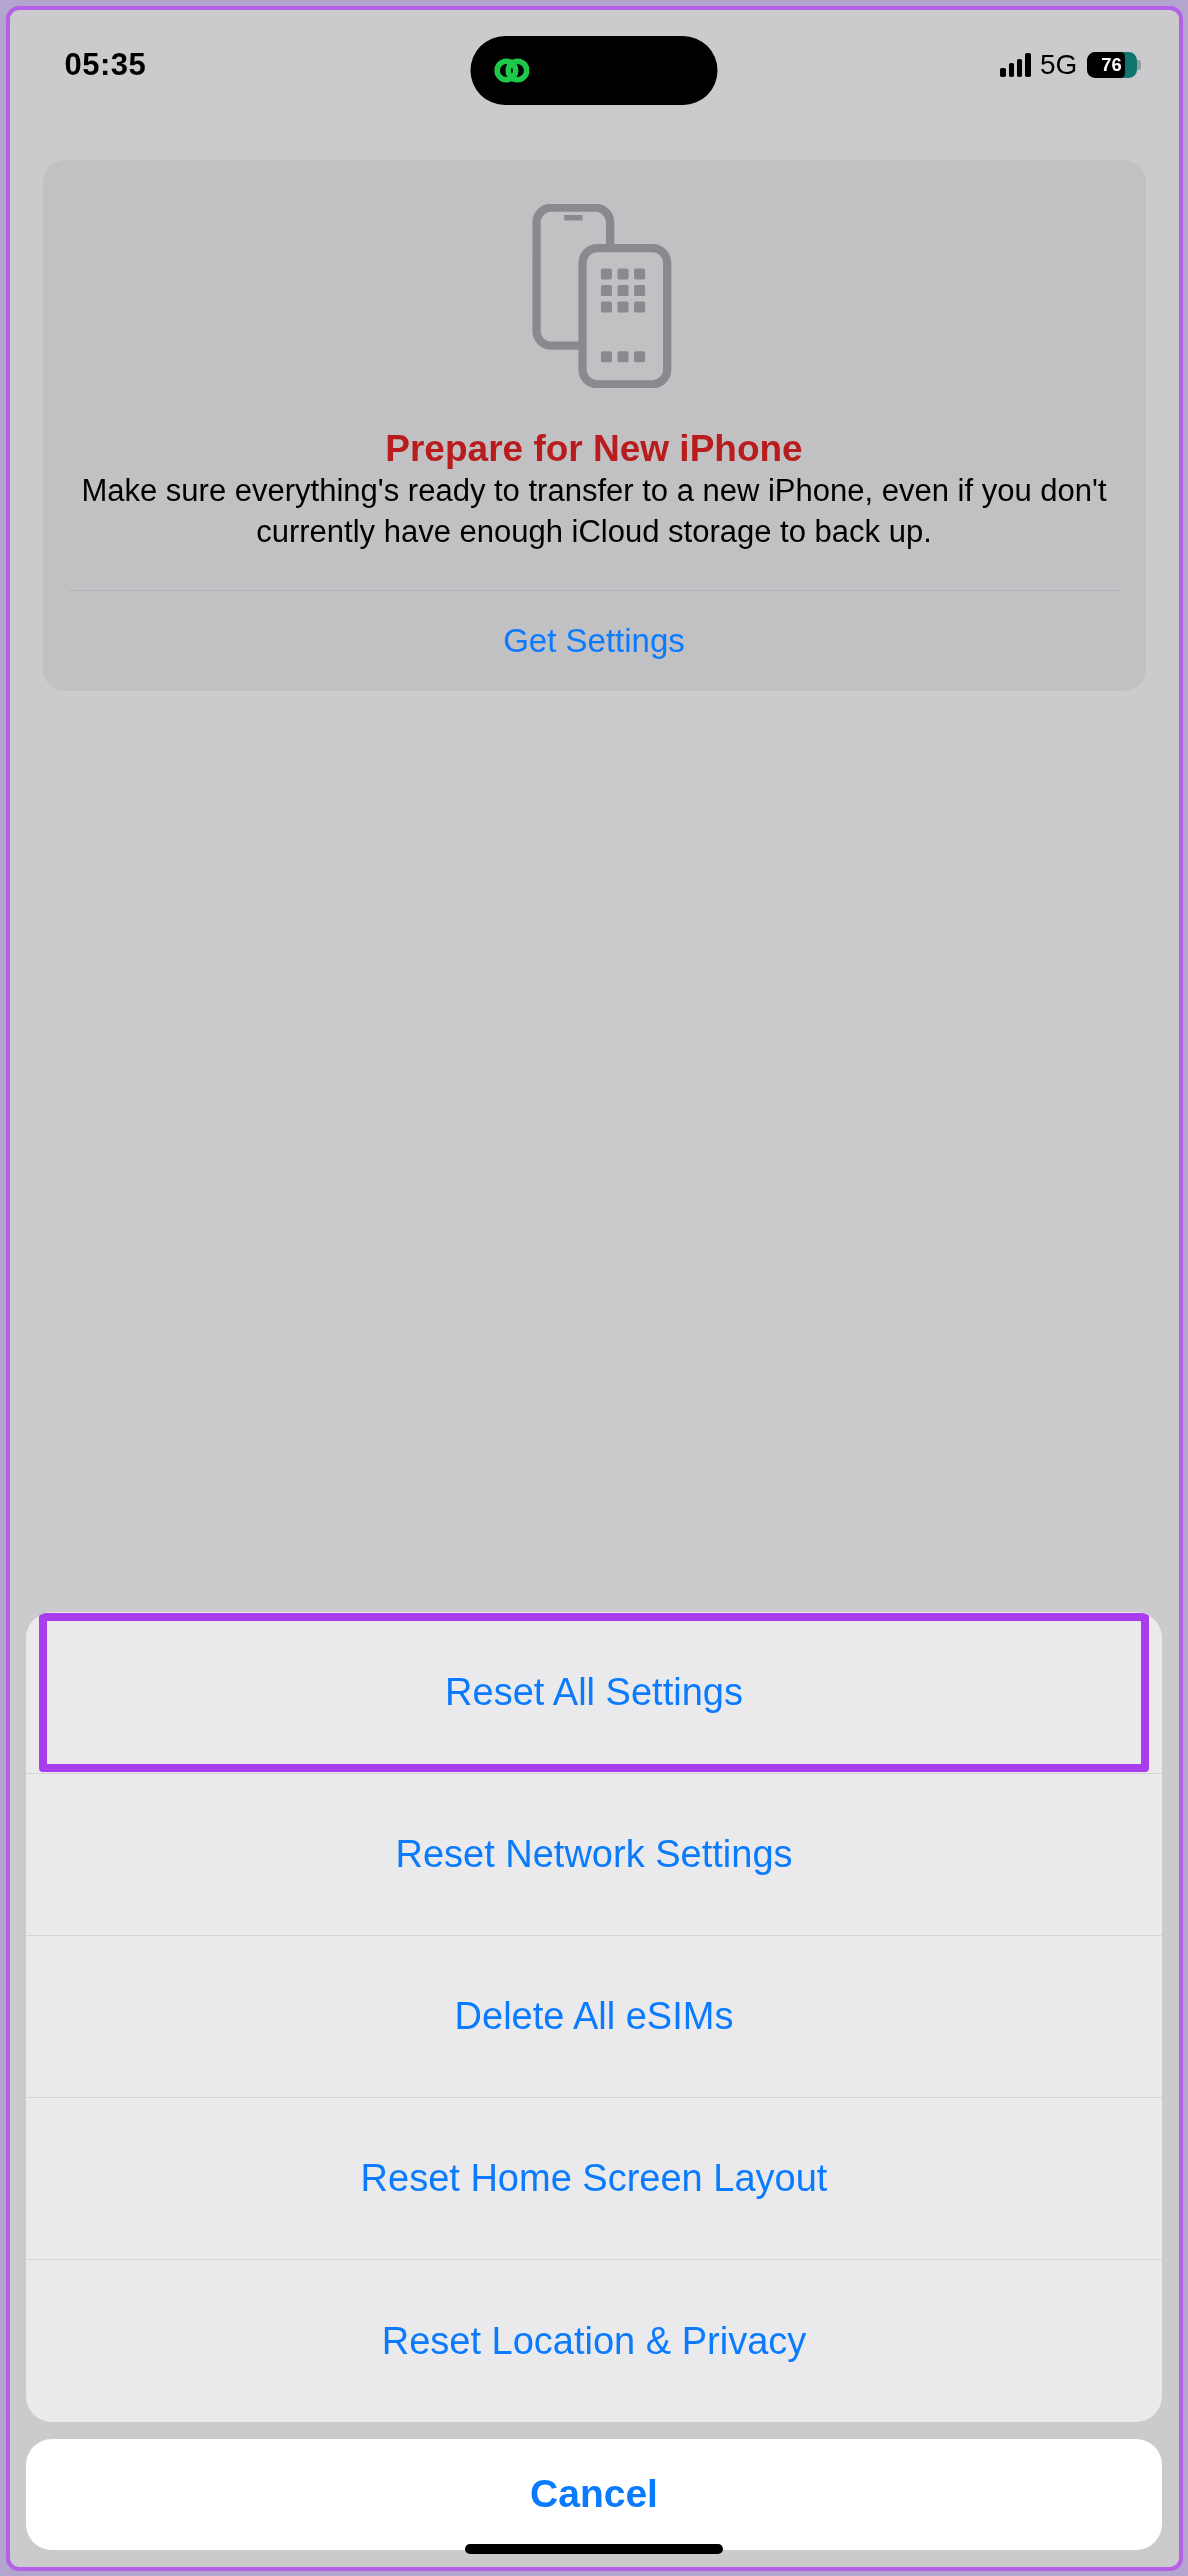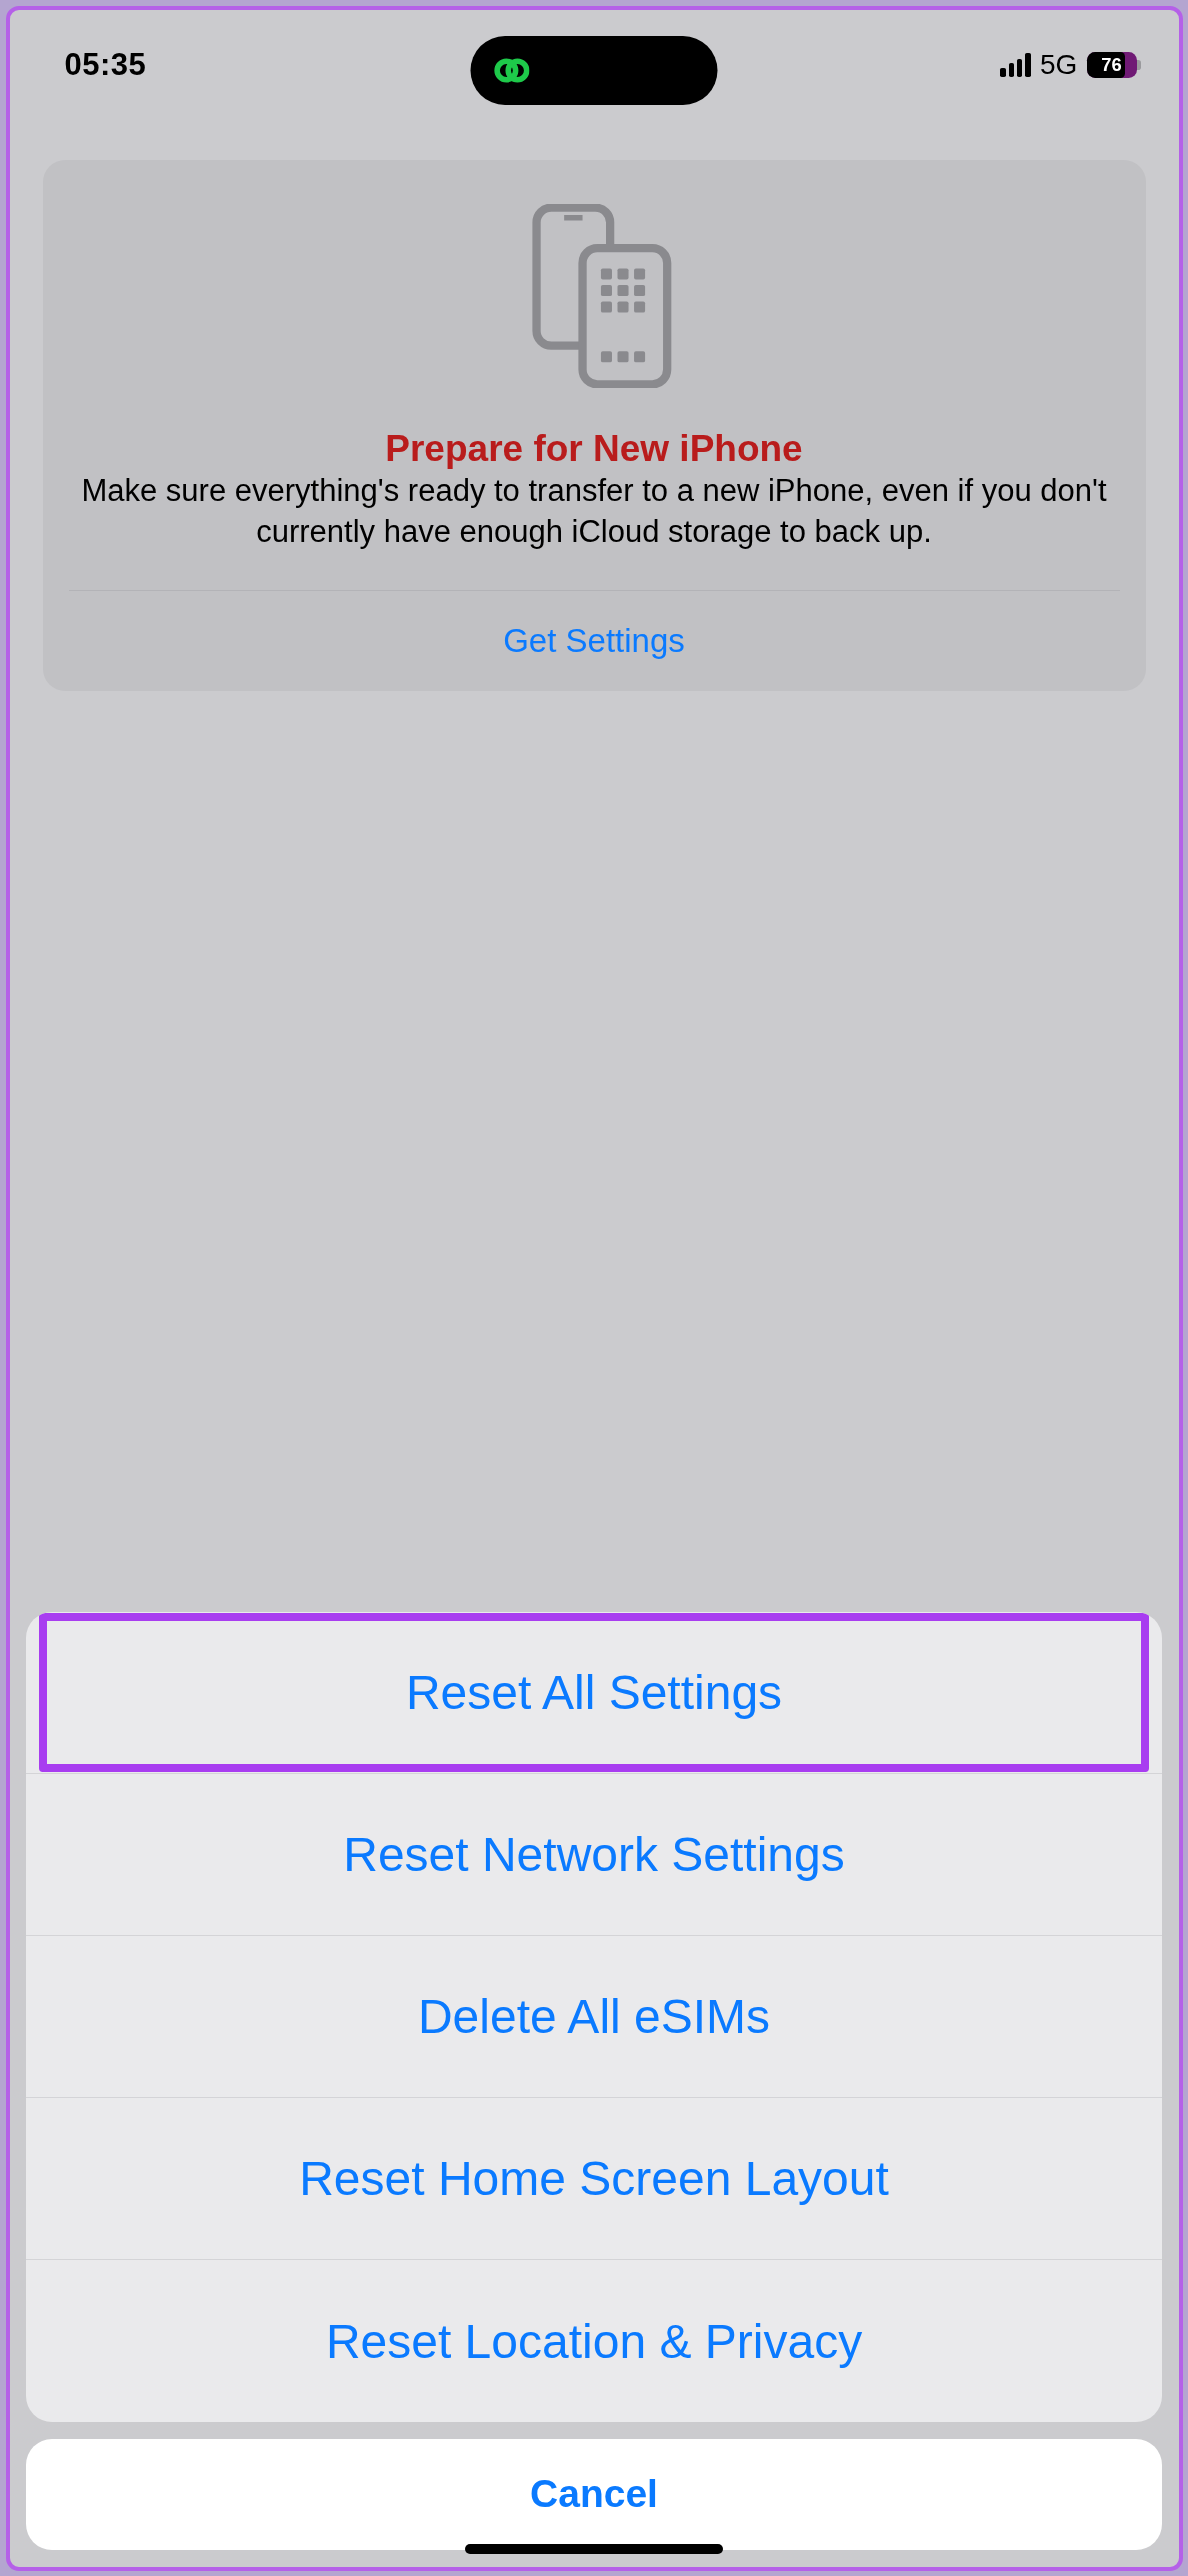--- a/index.html
+++ b/index.html
@@ -61,21 +61,21 @@
   .signal-bars span { width:5.5px; background:#000; border-radius:1.8px; }
   .signal-bars span:nth-child(1){height:9.2px}
   .signal-bars span:nth-child(2){height:14px}
   .signal-bars span:nth-child(3){height:18.4px}
   .signal-bars span:nth-child(4){height:24px}
   .network-label { font-size:28px; font-weight:500; color:#000; }
   .battery {
     position: relative;
     width: 50px; height: 26px;
     border-radius: 8.3px;
-    background:#701a75;
+    background:#0f766e;
     display:flex; align-items:center;
   }
   .battery-fill {
     position:absolute; left:0; top:0; bottom:0;
     width:76%;
     background:#000;
     border-radius:8.3px 4.6px 4.6px 8.3px;
   }
   .battery-text {
     position:relative;
@@ -160,21 +160,21 @@
   .sheet {
     background:#eaeaec;
     border-radius:26px;
     overflow:hidden;
   }
   .sheet-item {
     height:162px;
     display:flex;
     align-items:center;
     justify-content:center;
-    font-size:48px;
+    font-size:38px;
     font-weight:400;
     color:#0a7aff;
     border-bottom:0.9px solid #d4d4d7;
     position:relative;
   }
   .sheet-item:last-child { border-bottom:none; }
   .sheet-item.highlighted::after {
     content:"";
     position:absolute;
     inset:0.9px 13px;

